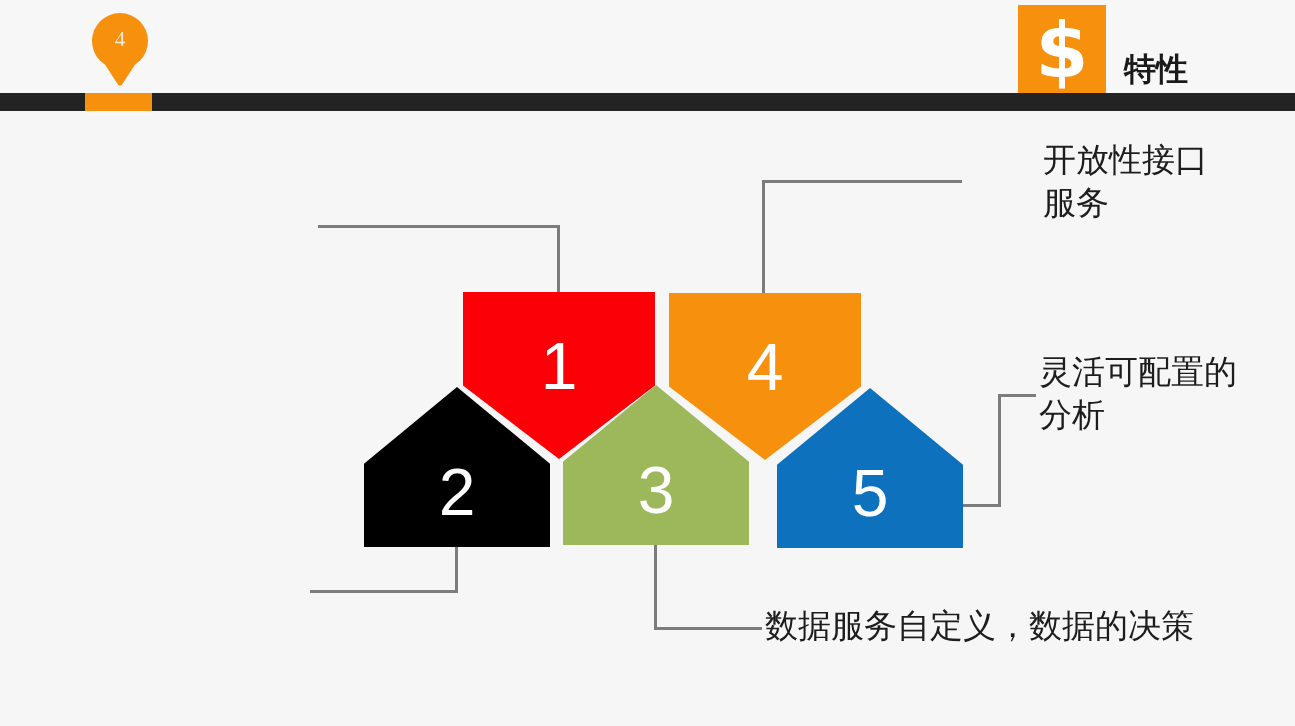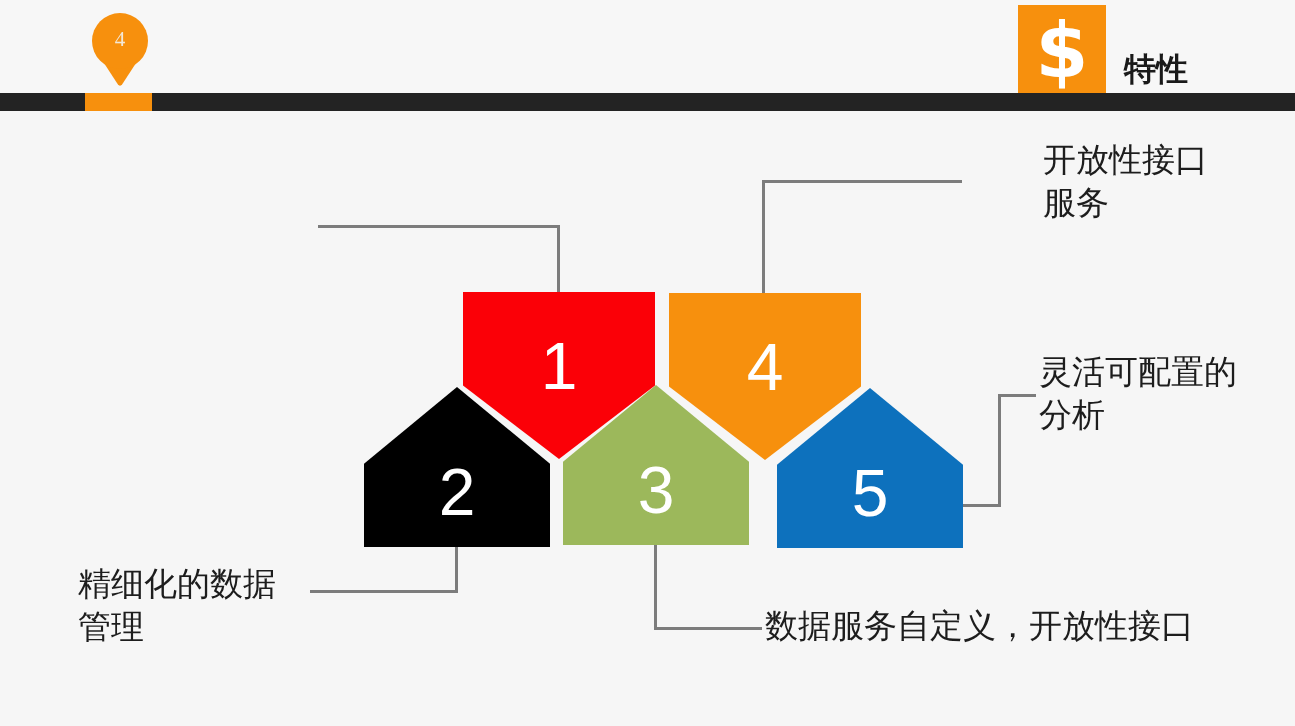--- a/index.html
+++ b/index.html
@@ -255,22 +255,20 @@
     <div class="shape house-up" id="shape-5" style="background: rgb(13, 113, 189);">
       <div class="num">5</div>
     </div>
     <div class="shape pent-down" id="shape-1" style="background: rgb(251, 0, 7);">
       <div class="num">1</div>
     </div>
     <div class="shape pent-down" id="shape-4" style="background: rgb(247, 144, 13);">
       <div class="num">4</div>
     </div>
 
-    <div class="label" id="label-2">精细化的数据
-管理</div>
-    <div class="label" id="label-3">数据服务自定义，开放性接口</div>
+    <div class="label" id="label-3">数据服务自定义，数据的决策</div>
     <div class="label" id="label-4">开放性接口
 服务</div>
     <div class="label" id="label-5">灵活可配置的
 分析</div>
 
   </div>
 </div>
 
 </body></html>

